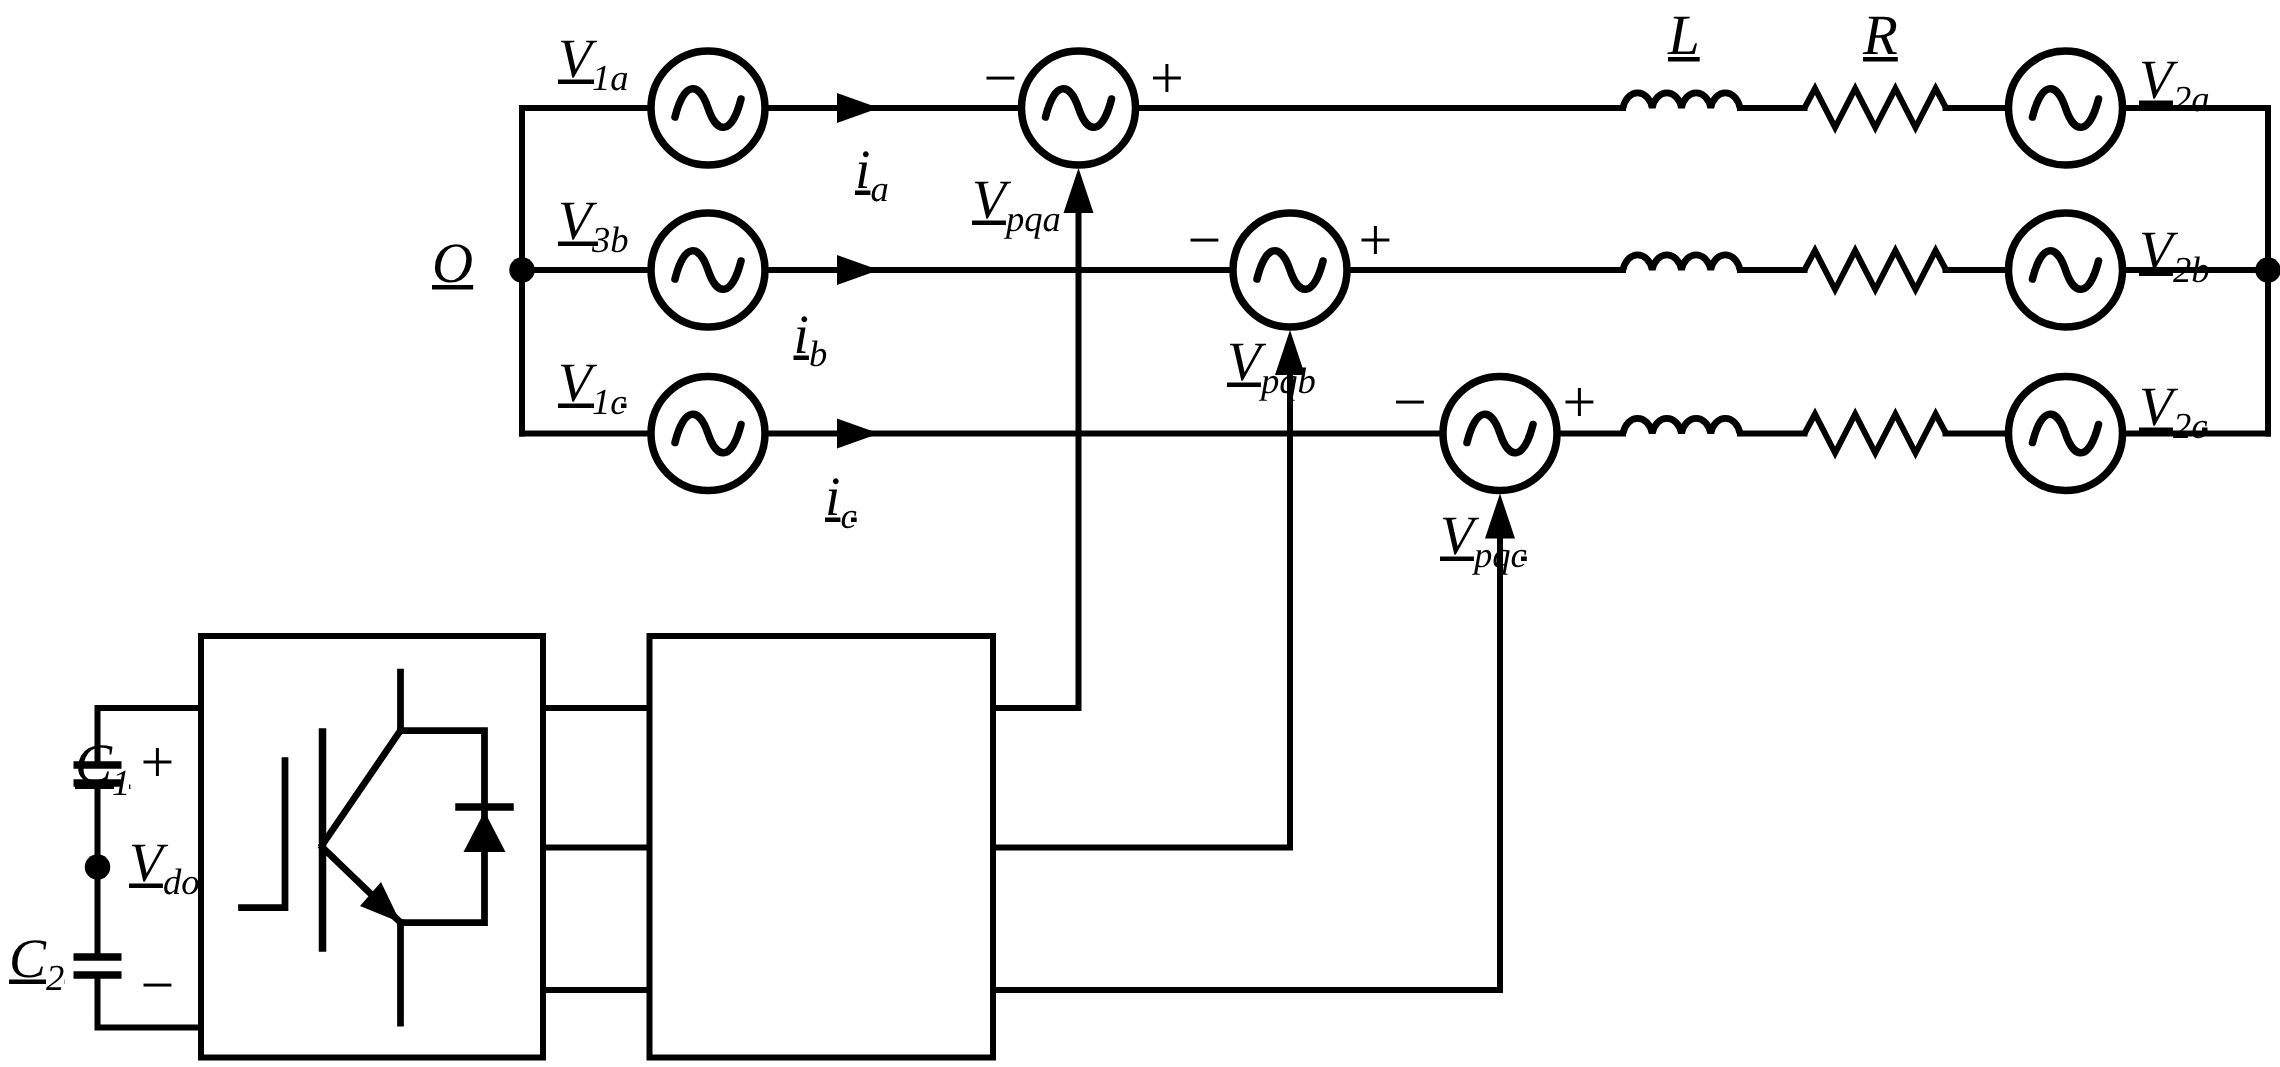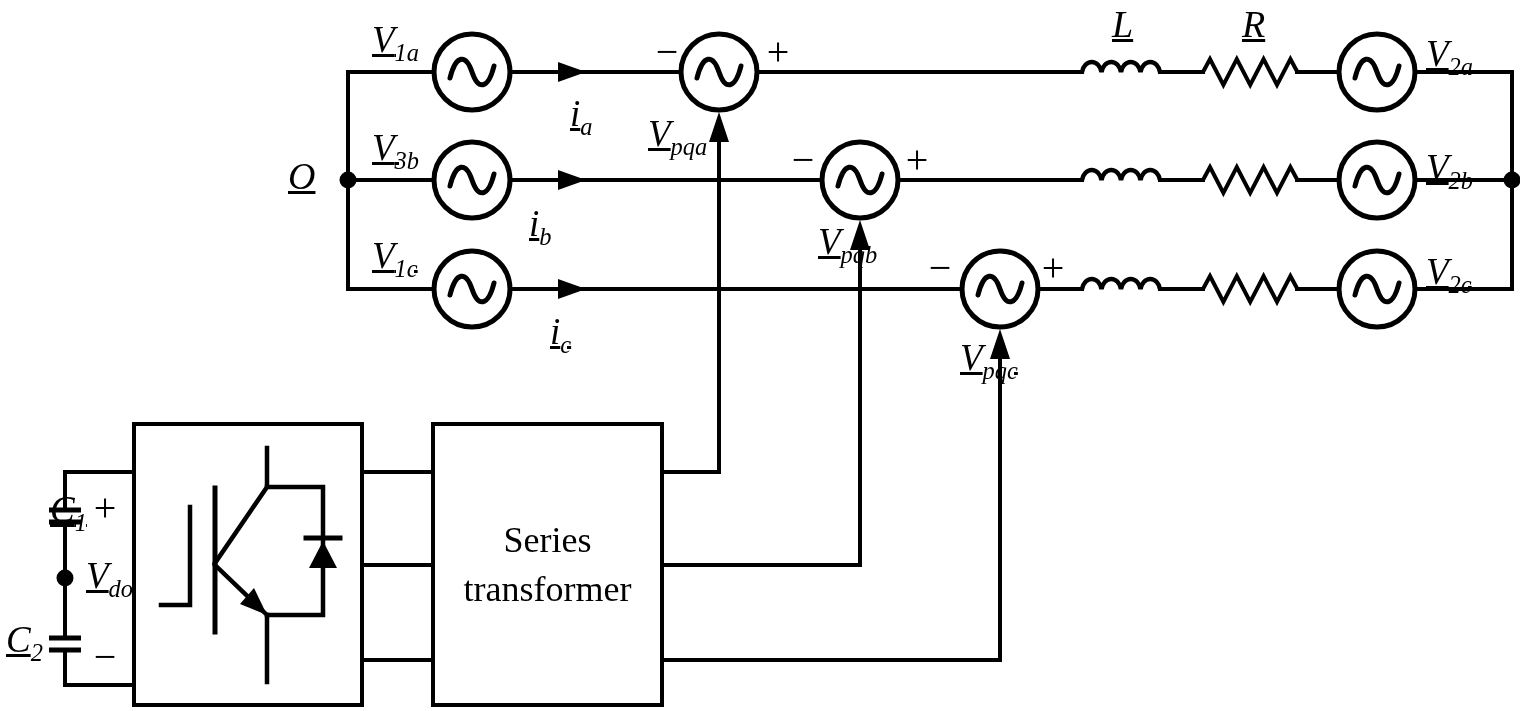--- a/index.html
+++ b/index.html
@@ -170,18 +170,14 @@
   <div class="lbl" style="left:1426px; top:34px;"><span>V</span><sub>2a</sub></div>
   <div class="lbl" style="left:1426px; top:128px;margin-top:20px;"><span>V</span><sub>2b</sub></div>
   <div class="lbl" style="left:1426px; top:252px;"><span>V</span><sub>2c</sub></div>
 
   <div class="lbl" style="left:6px; top:490px;margin-left:44px;"><span>C</span><sub>1</sub></div>
   <div class="lbl" style="left:6px; top:620px;text-align:center;"><span>C</span><sub>2</sub></div>
   <div class="lbl" style="left:86px; top:556px;"><span>V</span><sub>do</sub></div>
   <div class="sign" style="left:88px; top:486px;"><span>+</span></div>
   <div class="sign" style="left:88px; top:635px;"><span>−</span></div>
 
-  <div class="blocklabel">
-    <span>Series</span>
-    <span>transformer</span>
-  </div>
 
 </div>
 
 </body></html>

